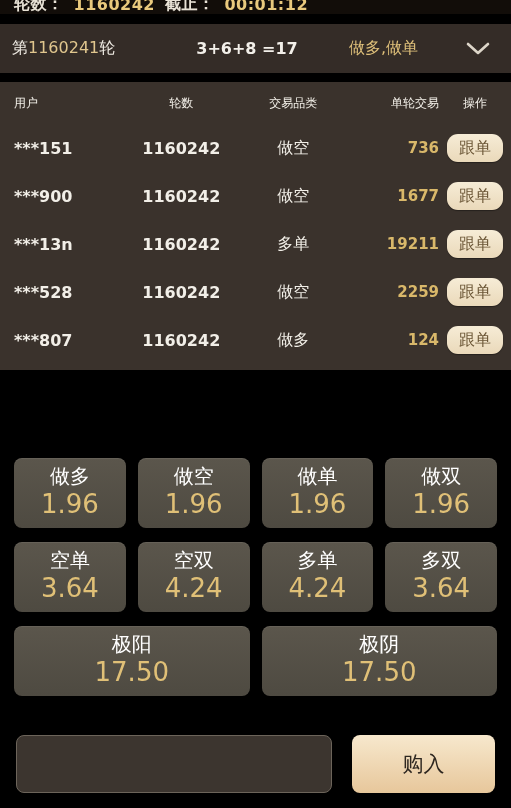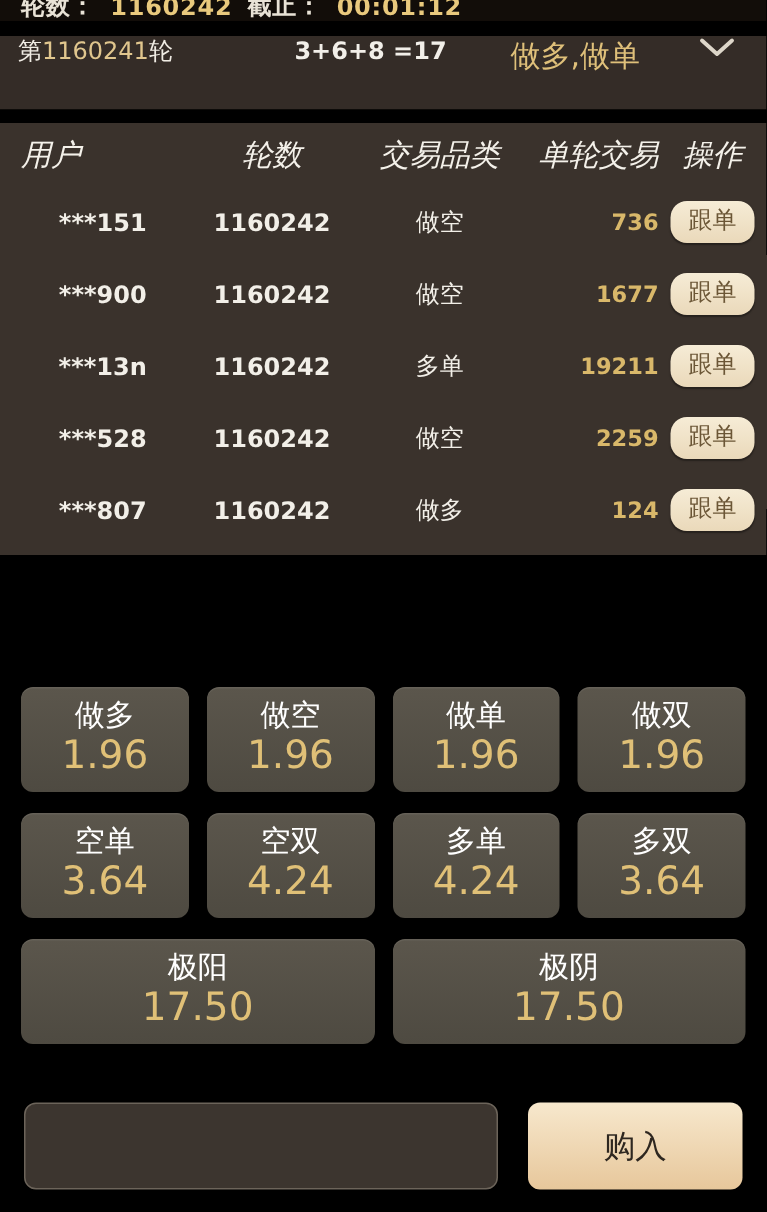--- a/index.html
+++ b/index.html
@@ -45,41 +45,41 @@
   .ts-value { color: #e9c97d; }
 
   
   .round-bar {
     position: absolute;
     left: 0; top: 24px;
     width: 511px;
     height: 49px;
     background: #342c27;
     display: flex;
-    align-items: flex-start;
+    align-items: center;
   }
   .round-no {
     width: 160px;
     padding-left: 12px;
     font-size: 16px;
     color: #f0ece4;
     white-space: nowrap;
   }
   .round-no .num { color: #e0c68e; }
   .round-formula {
     width: 150px;
     text-align: center;
     font-size: 16px;
     color: #f2efe9;
     font-weight: bold;
   }
   .round-result {
     flex: 1;
     text-align: center;
-    font-size: 20px;
+    font-size: 16px;
     color: #dfc07a;
   }
   .chevron {
     width: 66px;
     display: flex;
     align-items: center;
     justify-content: center;
     color: #ddd6c9;
   }
   .chevron svg { display: block; }
@@ -107,33 +107,31 @@
   }
   .trow.head { height: 42px; }
   .c-user    { width: 112px; padding-left: 14px; }
   .c-round   { width: 120px; }
   .c-type    { width: 110px; text-align: center; }
   .c-amount  { width: 95px;  text-align: right; }
   .c-action  { width: 74px;  display: flex; justify-content: center; }
 
   .trow.head > div {
     color: #f4f1ea;
-    font-size: 20px;
+    font-size: 12px;
     font-weight: normal;
-    font-style: italic;
   }
   .trow.head .c-user   { text-align: left; }
   .trow.head .c-round  { text-align: center; }
 
   .trow.body .c-user,
   .trow.body .c-round {
     color: #f2efe8;
     font-size: 16px;
     font-weight: bold;
-    text-align: center;
   }
   .trow.body .c-round { text-align: center; }
   .trow.body .c-type {
     color: #f2efe8;
     font-size: 16px;
   }
   .trow.body .c-amount {
     color: #d9b86a;
     font-size: 15px;
     font-weight: bold;

